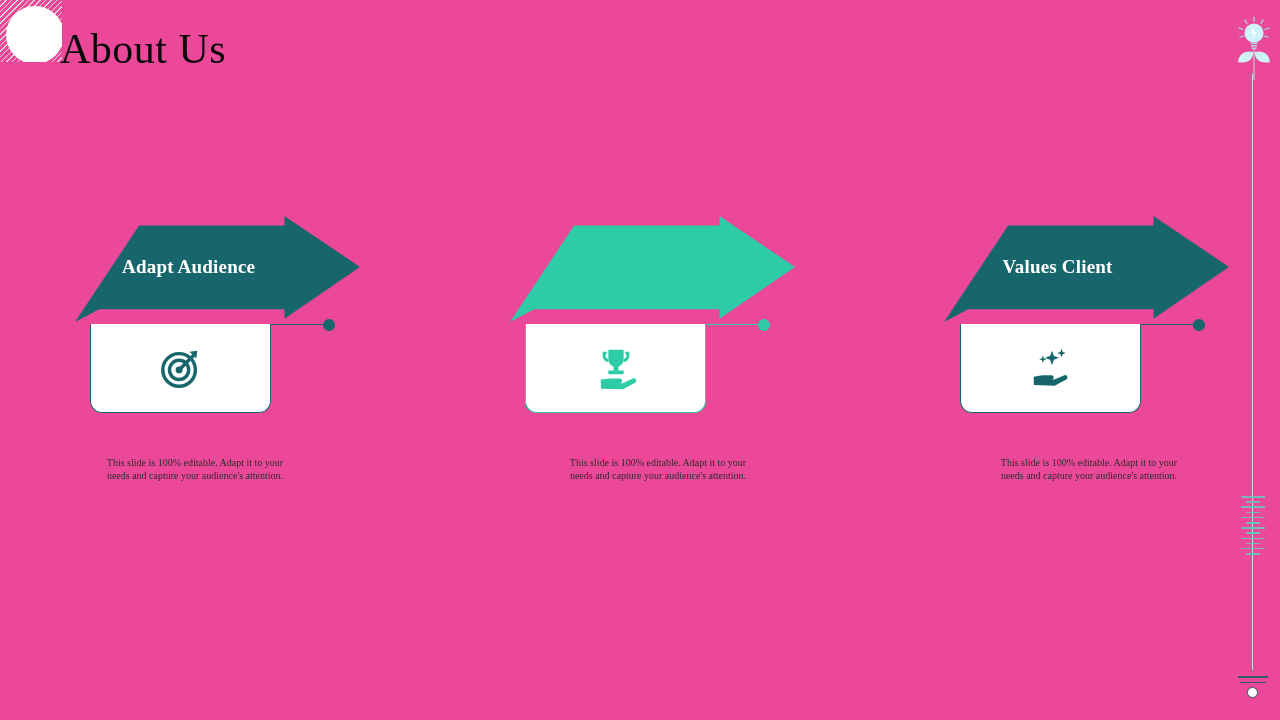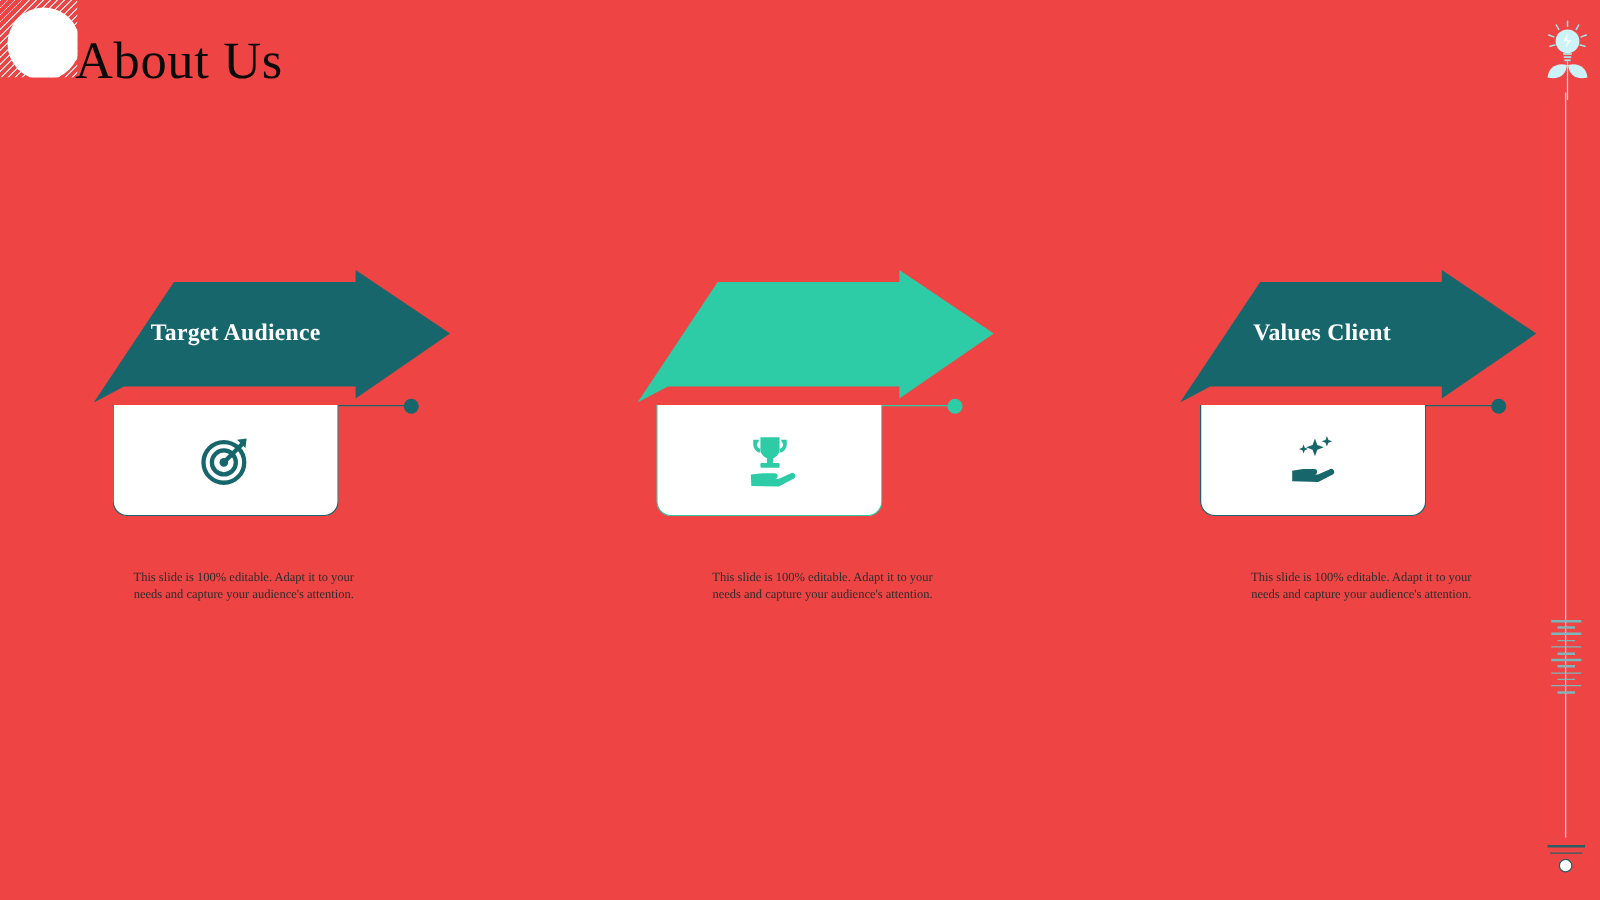--- a/index.html
+++ b/index.html
@@ -9,21 +9,21 @@
     height: 720px;
     overflow: hidden;
     background: #ffffff;
     font-family: "Liberation Serif", serif;
   }
 
   #slide {
     position: relative;
     width: 1280px;
     height: 720px;
-    background: #ef4444;
+    background: #ec4899;
   }
 
   
   .corner-deco {
     position: absolute;
     left: 0;
     top: 0;
     width: 62px;
     height: 62px;
     overflow: hidden;
@@ -260,21 +260,21 @@
   </div>
 
   <div class="page-title">About Us</div>
 
   <div class="columns">
 
     <div class="col col-0">
 
       <div class="arrow-wrap">
         <div class="arrow-shape" style="background:#16666b"></div>
-        <div class="arrow-label">Target Audience</div>
+        <div class="arrow-label">Adapt Audience</div>
       </div>
 
       <div class="connector">
         <div class="line" style="background:#16666b"></div>
         <div class="dot" style="background:#16666b"></div>
       </div>
 
       <div class="icon-card" style="border-color:#16666b">
         <svg class="glyph" viewBox="0 0 48 48">
           <g fill="none" stroke="#16666b" stroke-width="3.6">

